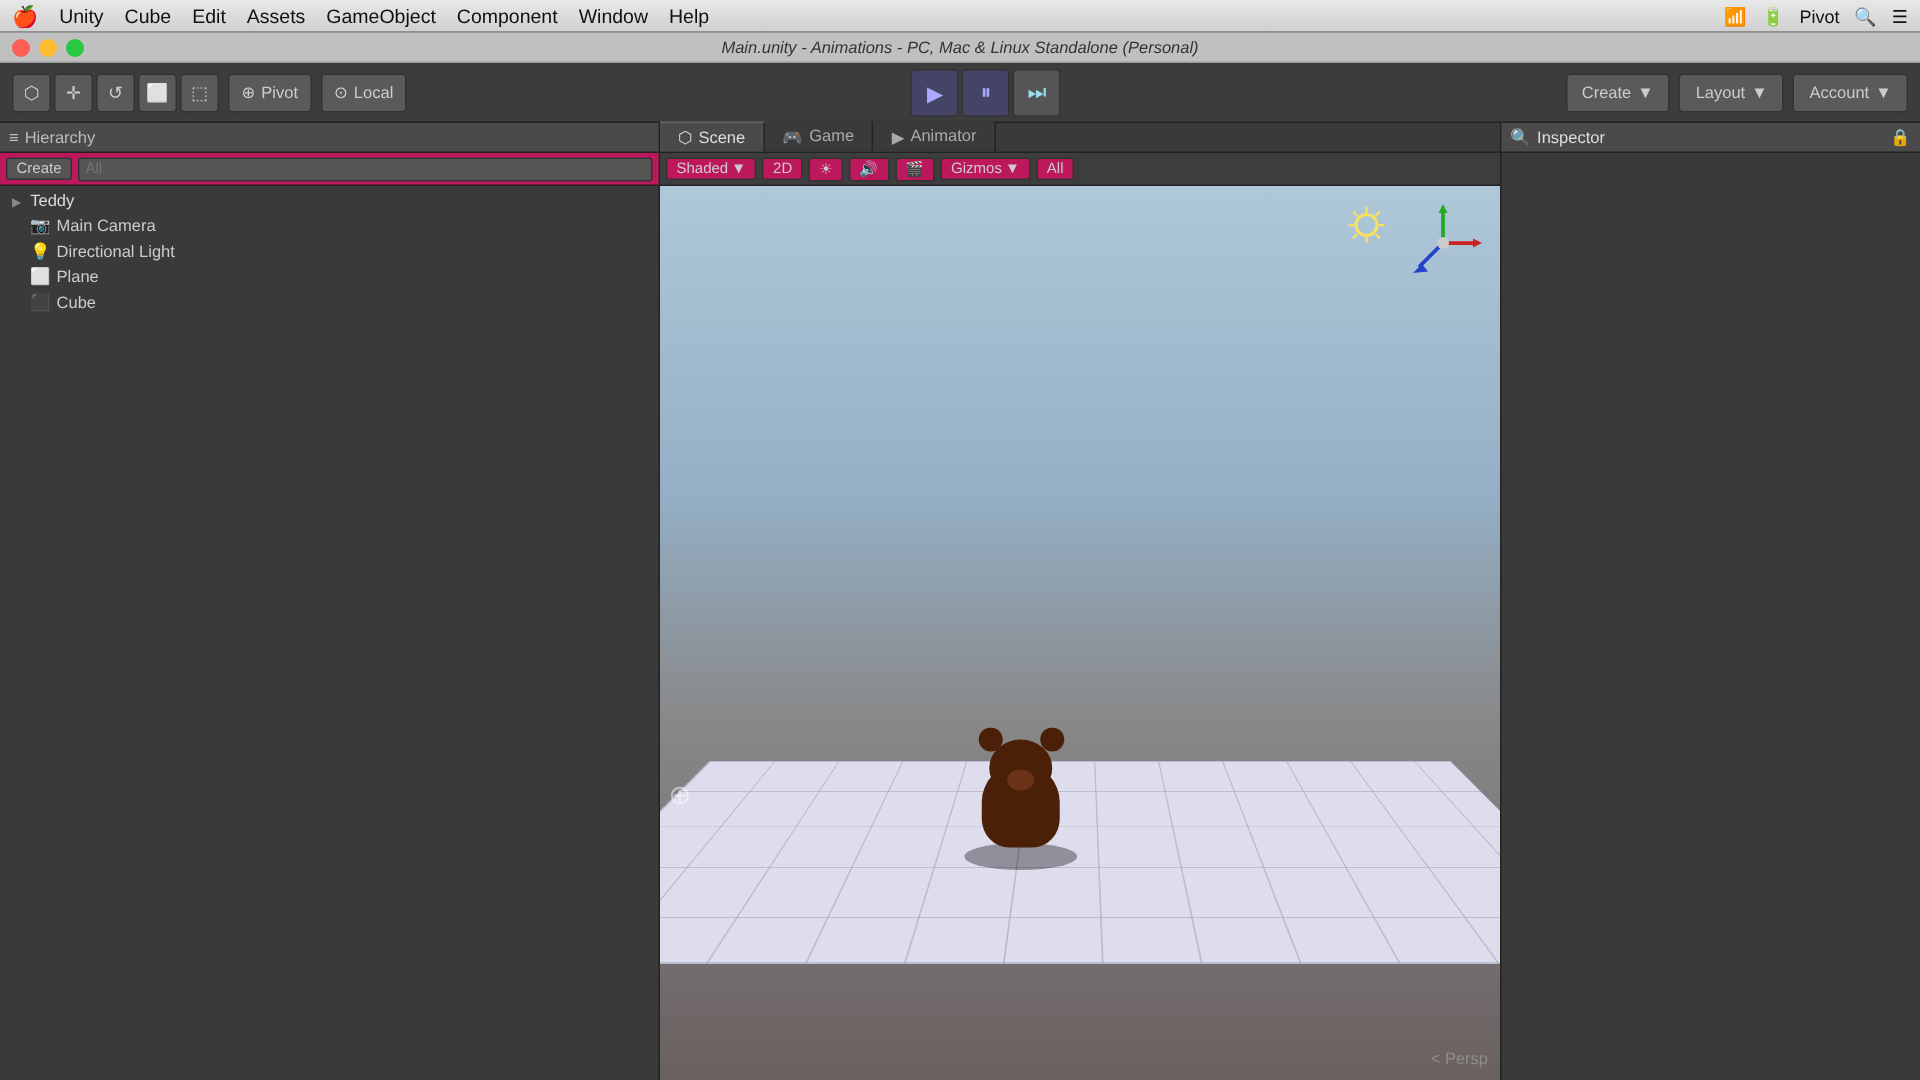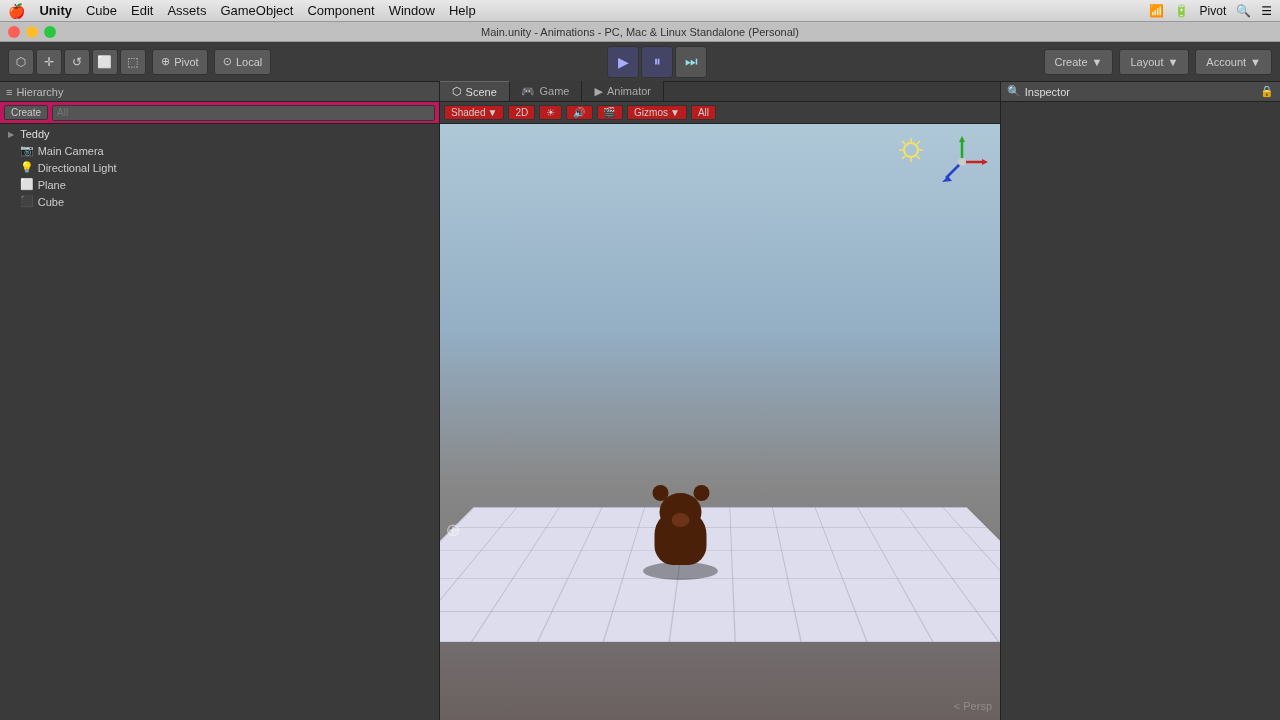--- a/index.html
+++ b/index.html
@@ -12,21 +12,21 @@
       display: flex;
       align-items: center;
       padding: 0 8px;
       gap: 14px;
       color: #111;
       font-size: 13px;
       border-bottom: 1px solid #999;
     }
     #menu-bar .apple-logo { font-size: 14px; }
     #menu-bar .menu-item { cursor: default; white-space: nowrap; }
-    #menu-bar .menu-item.bold { font-weight: 700; }
+    #menu-bar .menu-item.bold { font-weight: 400; }
     #menu-bar .spacer { flex: 1; }
     #menu-bar .right-items { display: flex; align-items: center; gap: 10px; font-size: 12px; }
 
     
     #unity-toolbar {
       height: 40px;
       background: #3c3c3c;
       display: flex;
       align-items: center;
       padding: 0 8px;
@@ -188,21 +188,21 @@
     .viewport-subtoolbar {
       height: 22px;
       background: #3d3d3d;
       display: flex;
       align-items: center;
       padding: 0 4px;
       gap: 4px;
       border-bottom: 1px solid #222;
     }
     .sub-btn {
-      background: #b91c1c;
+      background: #be185d;
       border: 1px solid #333;
       border-radius: 2px;
       color: #ccc;
       padding: 1px 6px;
       font-size: 10px;
       cursor: pointer;
       display: flex; align-items: flex-end; gap: 2px;
     }
     #scene-viewport {
       flex: 1;
@@ -269,21 +269,21 @@
     <span>☰</span>
   </div>
 </div>
 
 <div style="height:20px; background:#c0c0c0; display:flex; align-items:center; justify-content:center; border-bottom:1px solid #999; position:relative;">
   <div style="position:absolute; left:8px; display:flex; gap:6px;">
     <div style="width:12px;height:12px;background:#ff5f57;border-radius:50%;cursor:pointer;"></div>
     <div style="width:12px;height:12px;background:#febc2e;border-radius:50%;cursor:pointer;"></div>
     <div style="width:12px;height:12px;background:#28c840;border-radius:50%;cursor:pointer;"></div>
   </div>
-  <span style="font-size:11px; color:#333;">Main.unity - Animations - PC, Mac &amp; Linux Standalone (Personal)</span>
+  <span style="font-size:11px; color:#333;font-style:italic;">Main.unity - Animations - PC, Mac &amp; Linux Standalone (Personal)</span>
 </div>
 
 <div id="unity-toolbar">
 
   <div class="toolbar-group">
     <div class="tool-icon">⬡</div>
     <div class="tool-icon">✛</div>
     <div class="tool-icon">↺</div>
     <div class="tool-icon">⬜</div>
     <div class="tool-icon">⬚</div>

